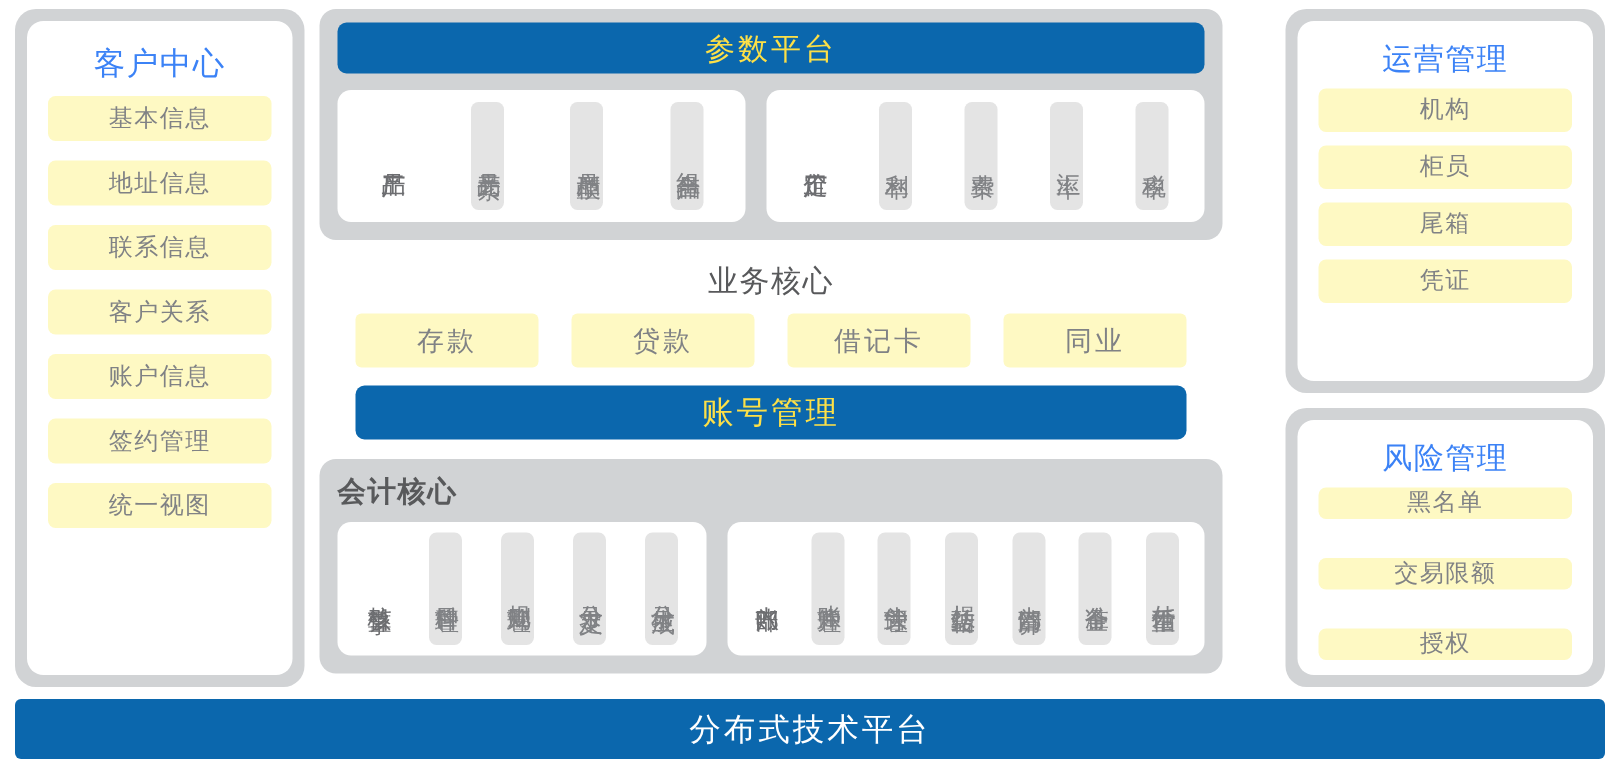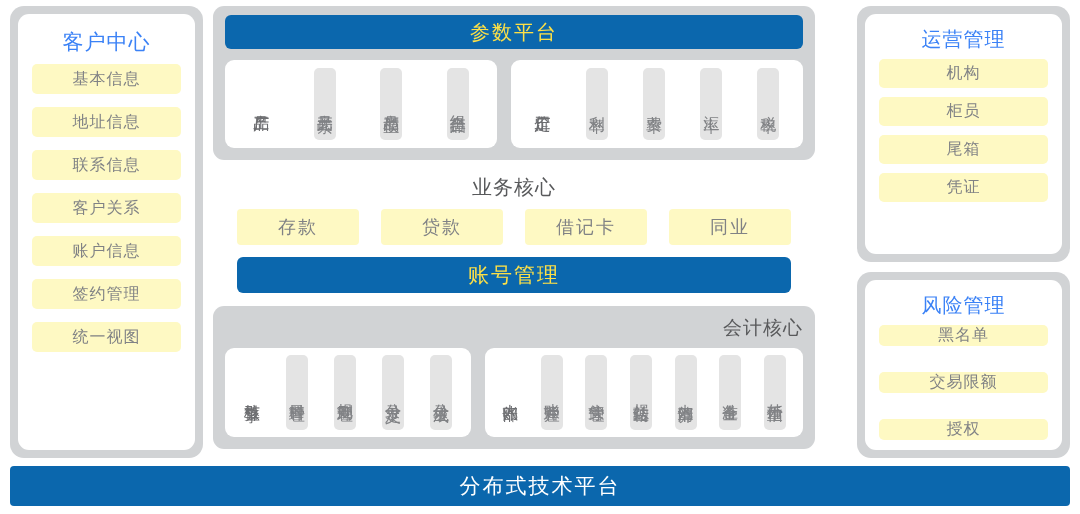--- a/index.html
+++ b/index.html
@@ -190,25 +190,26 @@
 
   
   .acc-shell{
     margin-top:13px;
     background:#d1d3d5;
     border-radius:11px;
     box-sizing:border-box;
     padding:6px 12px 12px 12px;
   }
   .acc-title{
-    text-align:right;
+    text-align:left;
     font-size:19px;
     color:#58595b;
     letter-spacing:1px;
     margin:3px 0 7px 0;
+    font-weight:bold;
   }
   .acc-groups{
     display:flex;
     gap:14px;
   }
   .acc-card{
     background:#ffffff;
     border-radius:9px;
     box-sizing:border-box;
     padding:7px 9px;

